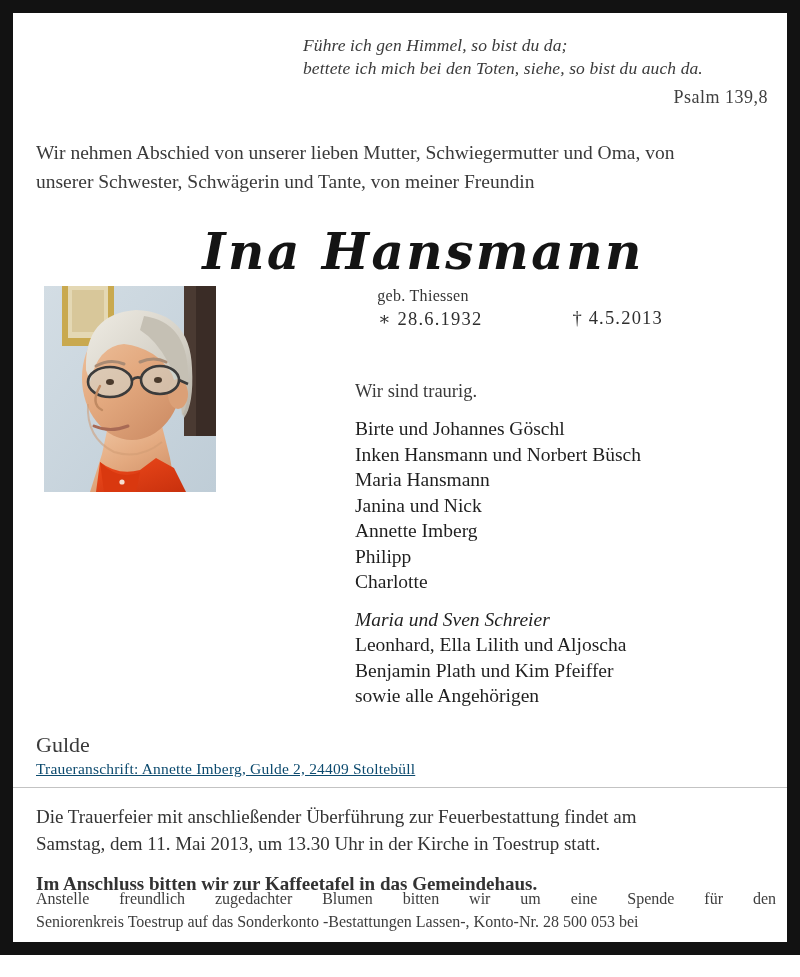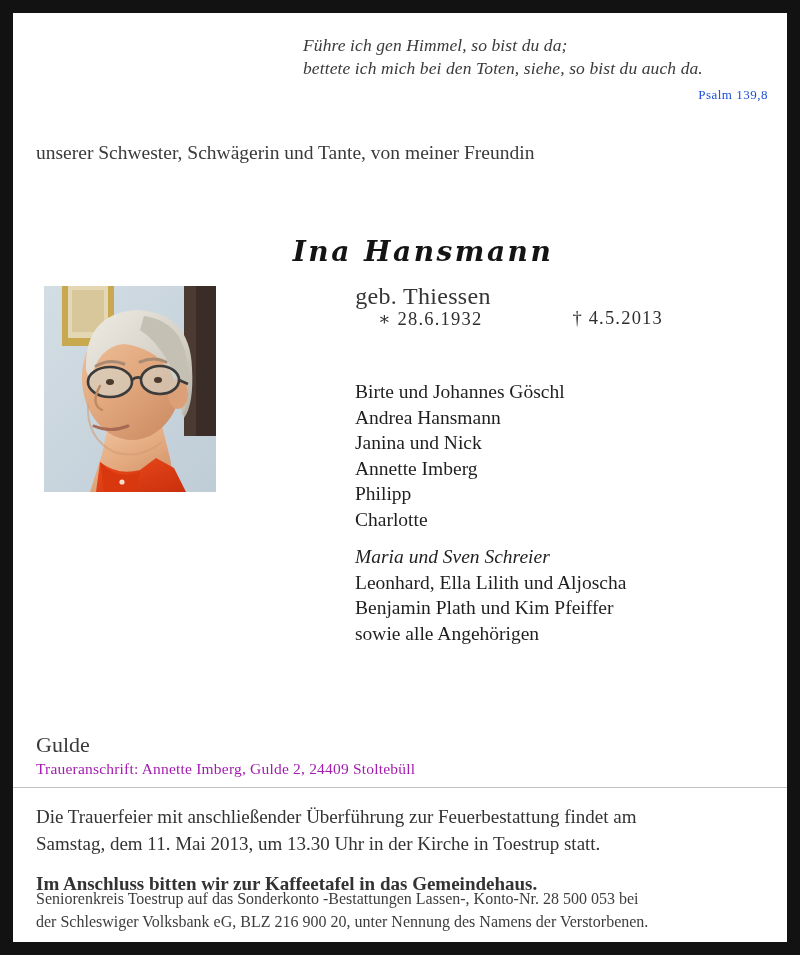--- a/index.html
+++ b/index.html
@@ -45,22 +45,22 @@
   .verse-line {
     font-style: italic;
     font-size: 17.5px;
     line-height: 23px;
     color: #3a3a3a;
     white-space: nowrap;
     letter-spacing: 0.1px;
   }
   .verse-source {
     text-align: right;
-    font-size: 13px;
-    color: #1d4ed8;
+    font-size: 18px;
+    color: #404040;
     margin-top: 7px;
     letter-spacing: 0.5px;
   }
 
   
   .intro {
     position: absolute;
     left: 23px;
     top: 125px;
     width: 735px;
@@ -75,27 +75,27 @@
     position: absolute;
     left: 170px;
     top: 215px;
     width: 480px;
     text-align: center;
   }
   .deceased-name {
     font-family: "DejaVu Serif", "Liberation Serif", serif;
     font-style: italic;
     font-weight: bold;
-    font-size: 28px;
+    font-size: 50px;
     line-height: 48px;
     letter-spacing: 2.5px;
     color: #141414;
   }
   .maiden-name {
-    font-size: 24px;
+    font-size: 16px;
     line-height: 24px;
     color: #353535;
     margin-top: 8px;
     letter-spacing: 0.3px;
   }
   .dates-row {
     font-size: 18.5px;
     letter-spacing: 1.2px;
     color: #2e2e2e;
     display: flex;
@@ -145,23 +145,24 @@
     width: 500px;
   }
   .place-name {
     font-size: 22px;
     line-height: 25px;
     color: #3a3a3a;
   }
   .mourning-address {
     font-size: 15.5px;
     line-height: 21px;
-    color: #a21caf;
+    color: #0c4a6e;
     letter-spacing: 0.2px;
     margin-top: 1px;
+    text-decoration: underline;
   }
 
   
   .divider {
     position: absolute;
     left: 0px;
     top: 774px;
     width: 774px;
     height: 1px;
     background: #c3c3c3;
@@ -206,20 +207,21 @@
 <div class="obituary-card">
   <div class="card-inner">
 
     <div class="verse-block">
       <div class="verse-line">Führe ich gen Himmel, so bist du da;</div>
       <div class="verse-line">bettete ich mich bei den Toten, siehe, so bist du auch da.</div>
       <div class="verse-source">Psalm 139,8</div>
     </div>
 
     <div class="intro">
+      <div class="intro-line">Wir nehmen Abschied von unserer lieben Mutter, Schwiegermutter und Oma, von</div>
       <div class="intro-line">unserer Schwester, Schwägerin und Tante, von meiner Freundin</div>
     </div>
 
     <div class="name-block">
       <div class="deceased-name">Ina Hansmann</div>
       <div class="maiden-name">geb. Thiessen</div>
       <div class="dates-row">
         <span class="date-item">∗ 28.6.1932</span>
         <span class="date-item">† 4.5.2013</span>
       </div>
@@ -283,23 +285,25 @@
 
         <path d="M56 100 Q46 118 58 124" stroke="#c08a62" stroke-width="2.5" fill="none" stroke-linecap="round"></path>
 
         <path d="M50 140 Q66 147 84 140" stroke="#a86a55" stroke-width="3" fill="none" stroke-linecap="round"></path>
 
         <path d="M44 118 Q42 152 70 166 Q96 174 118 156" stroke="#cf9a73" stroke-width="2" fill="none" opacity="0.55"></path>
       </svg>
     </div>
 
     <div class="mourners">
+      <div class="mourners-lead">Wir sind traurig.</div>
       <div>
           <div class="mourner-name">Birte und Johannes Göschl</div>
-          <div class="mourner-name">Andrea Hansmann</div>
+          <div class="mourner-name">Inken Hansmann und Norbert Büsch</div>
+          <div class="mourner-name">Maria Hansmann</div>
           <div class="mourner-name">Janina und Nick</div>
           <div class="mourner-name">Annette Imberg</div>
           <div class="mourner-name">Philipp</div>
           <div class="mourner-name">Charlotte</div>
           <div class="mourner-name gap-above">Maria und Sven Schreier</div>
           <div class="mourner-name">Leonhard, Ella Lilith und Aljoscha</div>
           <div class="mourner-name">Benjamin Plath und Kim Pfeiffer</div>
           <div class="mourner-name">sowie alle Angehörigen</div>
         </div>
     </div>
@@ -313,18 +317,18 @@
 
     <div class="ceremony">
       <p>
         <span class="ceremony-line">Die Trauerfeier mit anschließender Überführung zur Feuerbestattung findet am</span><br>
         <span class="ceremony-line">Samstag, dem 11. Mai 2013, um 13.30 Uhr in der Kirche in Toestrup statt.</span>
       </p>
       <p class="ceremony-second">Im Anschluss bitten wir zur Kaffeetafel in das Gemeindehaus.</p>
     </div>
 
     <div class="donation">
+      <div class="donation-line justified">Anstelle freundlich zugedachter Blumen bitten wir um eine Spende für den</div>
       <div class="donation-line">Seniorenkreis Toestrup auf das Sonderkonto -Bestattungen Lassen-, Konto-Nr. 28 500 053 bei</div>
-      <div class="donation-line">der Schleswiger Volksbank eG, BLZ 216 900 20, unter Nennung des Namens der Verstorbenen.</div>
     </div>
 
   </div>
 </div>
 
 </body></html>

